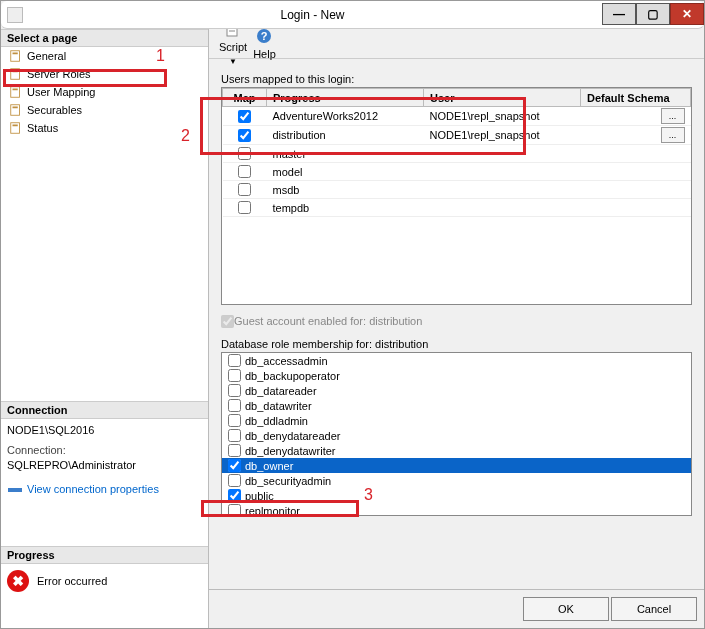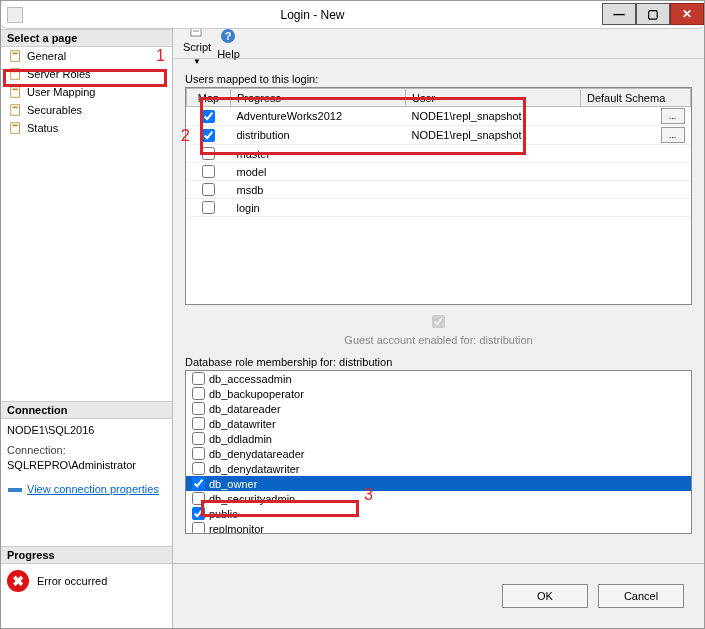--- a/index.html
+++ b/index.html
@@ -7,51 +7,51 @@
   .window { width: 705px; height: 629px; border: 1px solid #999; position: relative; background: #f0f0f0; display: flex; flex-direction: column; }
   .titlebar { height: 28px; background: #fff; display: flex; align-items: center; border-bottom: 1px solid #ccc; border-radius: 6px; }
   .titlebar-icon { width: 16px; height: 16px; margin-left: 6px; background: #eee; border: 1px solid #bbb; }
   .titlebar-title { flex: 1; text-align: center; font-size: 12px; }
   .titlebar-btns { display: flex; }
   .tbtn { width: 34px; height: 22px; border: 1px solid #555; background: #ddd; display: flex; align-items: center; justify-content: center; font-size: 12px; font-weight: bold; margin-top:-1px;}
   .tbtn.min { background: #ddd; }
   .tbtn.max { background: #ddd; }
   .tbtn.close { background: #c0392b; color: #fff; border-color:#8a2a20; }
   .body { flex: 1; display: flex; overflow: hidden; }
-  .left-panel { width: 172px; background: #fff; border-right: 1px solid #bbb; display: flex; flex-direction: column; }
+  .left-panel { width: 208px; background: #fff; border-right: 1px solid #bbb; display: flex; flex-direction: column; }
   .section-hdr { background: #e8e8e8; border-top: 1px solid #ccc; border-bottom: 1px solid #ccc; padding: 2px 6px; font-weight: bold; font-size: 11px; }
   .page-list { flex: 0 0 auto; }
   .page-item { padding: 2px 4px 2px 8px; display: flex; align-items: center; gap: 4px; cursor: pointer; }
   .page-item .picon { width:14px; height:14px; display:inline-block; }
   .picon svg { width:14px; height:14px; }
   .conn-block { padding: 4px 6px; line-height: 1.4; }
   .conn-label { color: #444; }
   .conn-val { margin-bottom: 4px; }
-  .link { color: #0066cc; text-decoration: underline; cursor: pointer; display: inline-flex; align-items: center; gap: 4px; margin-top:4px;}
+  .link { color: #0066cc; cursor: pointer; display: inline-flex; align-items: center; gap: 4px; margin-top:4px;}
   .prog-block { padding: 6px; display: flex; align-items: center; gap: 8px; }
   .err-icon { width: 22px; height: 22px; border-radius: 50%; background: #d11; color: #fff; display: flex; align-items: center; justify-content: center; font-weight: bold; font-size:14px;}
   .flex-spacer { flex: 1; }
   .right-panel { flex: 1; display: flex; flex-direction: column; background: #f0f0f0; }
   .toolbar { height: 30px; display: flex; align-items: center; gap: 6px; padding: 0 10px; border-bottom: 1px solid #ccc; }
   .tb-item { display: flex; align-items: center; gap: 4px; cursor: pointer; flex-direction: column; }
   .tb-icon { width:16px; height:16px; }
   .content { flex: 1; padding: 8px 12px 0 12px; overflow: hidden; display:flex; flex-direction:column;}
   .lbl { margin: 6px 0 2px 0; }
   .grid-wrap { border: 1px solid #888; background: #fff; height: 218px; overflow: auto; }
   table.grid { border-collapse: collapse; width: 100%; table-layout: fixed; }
-  table.grid th { background: #f0f0f0; border: 1px solid #bbb; padding: 2px 6px; text-align: left; font-weight: normal; font-size:11px; height:18px;}
+  table.grid th { background: #f0f0f0; border: 1px solid #bbb; padding: 2px 6px; text-align: left; font-weight: bold; font-size:11px; height:18px;}
   table.grid td { border-bottom: 1px solid #eee; padding: 1px 6px; height:18px; white-space: nowrap; overflow: hidden; text-overflow: ellipsis;}
   .col-map { width: 44px; text-align: center !important; }
   .col-sch { width: 110px; }
   .ellips-btn { float: right; width: 24px; height: 16px; border: 1px solid #999; background: #f4f4f4; font-size: 9px; line-height: 1; padding:0; cursor:pointer; }
-  .guest-row { margin: 10px 0 4px 0; color: #888; display:flex; align-items:center; gap:6px;flex-direction:column;}
+  .guest-row { margin: 10px 0 4px 0; color: #888; display:flex; align-items:flex-start; }
   .role-list { border: 1px solid #888; background: #fff; height: 164px; overflow-y: auto; }
   .role-item { padding: 1px 6px; display: flex; align-items: center; gap: 4px; }
   .role-item.selected { background: #0a64c8; color: #fff; }
-  .footer { border-top: 1px solid #bbb; padding: 20px; display: flex; justify-content: flex-end; gap: 10px; background:#f0f0f0;}
+  .footer { border-top: 1px solid #bbb; padding: 7px; display: flex; justify-content: flex-end; gap: 2px; background:#f0f0f0;}
   .btn { width: 86px; height: 24px; border: 1px solid #888; background: #f4f4f4; cursor: pointer; }
   
   .annot { position: absolute; border: 3px solid #d8232a; pointer-events: none; z-index: 50; }
   .annot-num { position: absolute; color: #d8232a; font-size: 16px; font-weight: normal; z-index: 51; pointer-events:none; font-family: "Segoe UI", sans-serif;}
   input[type=checkbox]{ margin:0; width:13px; height:13px; vertical-align:middle;}
 </style>
 </head>
 <body>
 
 <div class="window">
@@ -197,21 +197,21 @@
                   <td class="col-sch"></td>
                 </tr>
                 <tr>
                   <td class="col-map"><input type="checkbox" style=""></td>
                   <td>msdb</td>
                   <td></td>
                   <td class="col-sch"></td>
                 </tr>
                 <tr>
                   <td class="col-map"><input type="checkbox" style=""></td>
-                  <td>login</td>
+                  <td>tempdb</td>
                   <td></td>
                   <td class="col-sch"></td>
                 </tr>
               </tbody>
           </table>
         </div>
 
         <div class="guest-row">
           <input type="checkbox" disabled="" checked="" style="">
           <span>Guest account enabled for: distribution</span>

